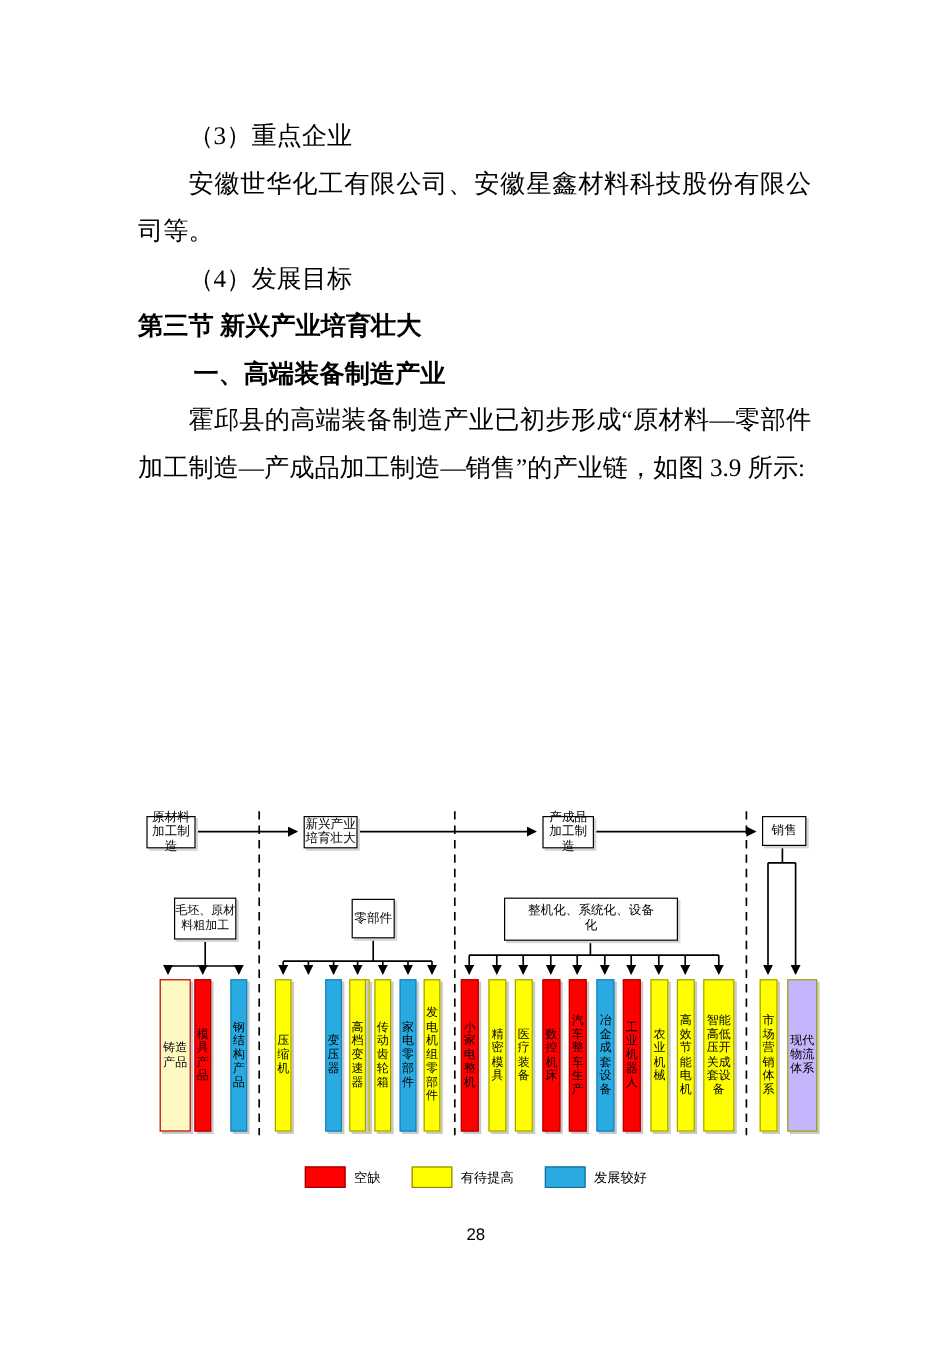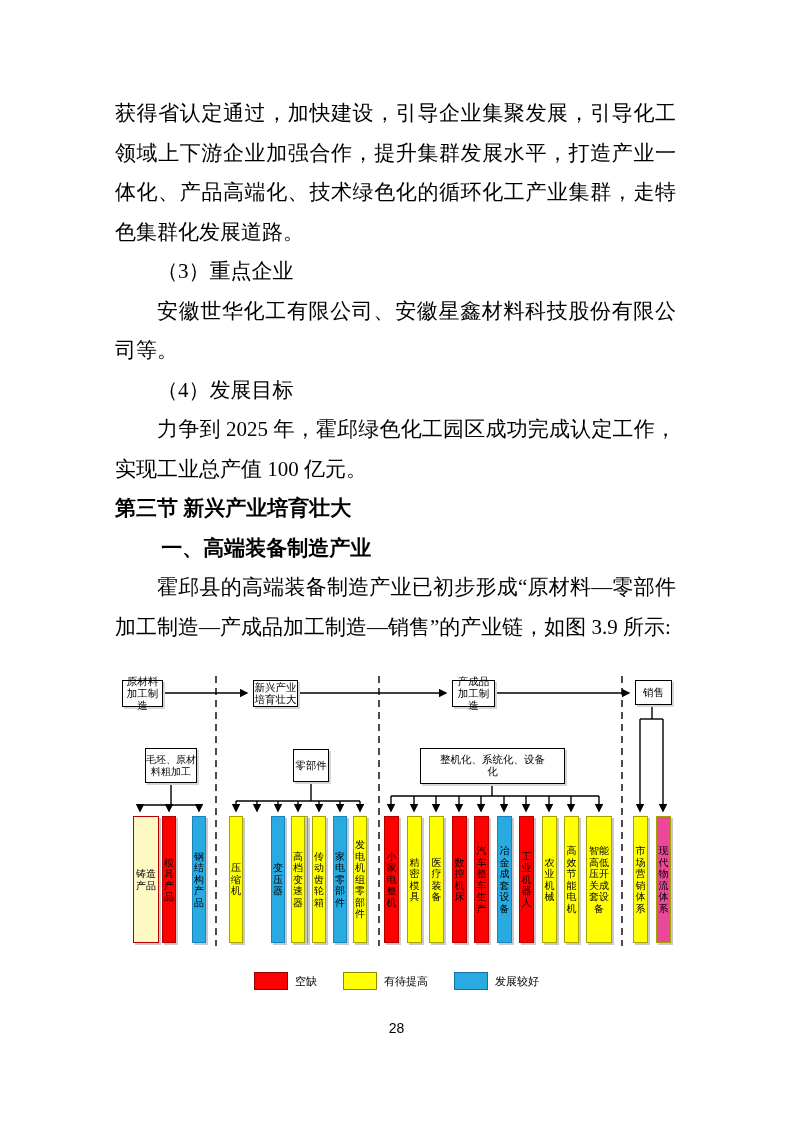--- a/index.html
+++ b/index.html
@@ -71,25 +71,23 @@
     text-align:center;font-size:14px;
     font-family:"Liberation Sans","DejaVu Sans",sans-serif;
   }
 </style>
 </head>
 <body>
 
 <div class="page">
 
   <div class="textblock">
-    <p>获得省认定通过，加快建设，引导企业集聚发展，引导化工领域上下游企业加强合作，提升集群发展水平，打造产业一体化、产品高端化、技术绿色化的循环化工产业集群，走特色集群化发展道路。</p>
     <p class="indent">（3）重点企业</p>
     <p class="indent">安徽世华化工有限公司、安徽星鑫材料科技股份有限公司等。</p>
     <p class="indent">（4）发展目标</p>
-    <p class="indent">力争到 2025 年，霍邱绿色化工园区成功完成认定工作，实现工业总产值 100 亿元。</p>
     <p class="h-section">第三节 新兴产业培育壮大</p>
     <p class="h-sub">一、高端装备制造产业</p>
     <p class="indent">霍邱县的高端装备制造产业已初步形成“原材料—零部件加工制造—产成品加工制造—销售”的产业链，如图 3.9 所示:</p>
   </div>
 
   <div class="diagram">
 
     <svg width="562" height="280" viewBox="0 0 562 280">
       <defs>
         <marker id="ah" markerWidth="8" markerHeight="8" refX="5" refY="3" orient="auto">
@@ -166,21 +164,21 @@
     <div class="bar improve" style="left: 314px; width: 15px; background-color: rgb(255, 255, 0);">医疗装备</div>
     <div class="bar gap" style="left: 337px; width: 15px; background-color: rgb(255, 0, 0);">数控机床</div>
     <div class="bar gap" style="left: 359px; width: 15px; background-color: rgb(255, 0, 0);">汽车整车生产</div>
     <div class="bar good" style="left: 382px; width: 15px; background-color: rgb(41, 171, 226);">冶金成套设备</div>
     <div class="bar gap" style="left: 404px; width: 15px; background-color: rgb(255, 0, 0);">工业机器人</div>
     <div class="bar improve" style="left: 427px; width: 15px; background-color: rgb(255, 255, 0);">农业机械</div>
     <div class="bar improve" style="left: 449px; width: 15px; background-color: rgb(255, 255, 0);">高效节能电机</div>
     <div class="bar improve" style="left: 471px; width: 26px; background-color: rgb(255, 255, 0);">智能高低压开关成套设备</div>
 
     <div class="bar improve" style="left: 518px; width: 15px; background-color: rgb(255, 255, 0);">市场营销体系</div>
-    <div class="bar improve" style="left: 541px; width: 15px; background-color: #ec4899;">现代物流体系</div>
+    <div class="bar improve" style="left: 541px; width: 25px; background-color: #c4b5fd;">现代物流体系</div>
   </div>
 
   <div class="legend">
     <div class="legend-item">
       <span class="swatch gap" style="background-color: rgb(255, 0, 0);"></span>
       <span class="legend-label">空缺</span>
     </div>
     <div class="legend-item">
       <span class="swatch improve" style="background-color: rgb(255, 255, 0);"></span>
       <span class="legend-label">有待提高</span>

